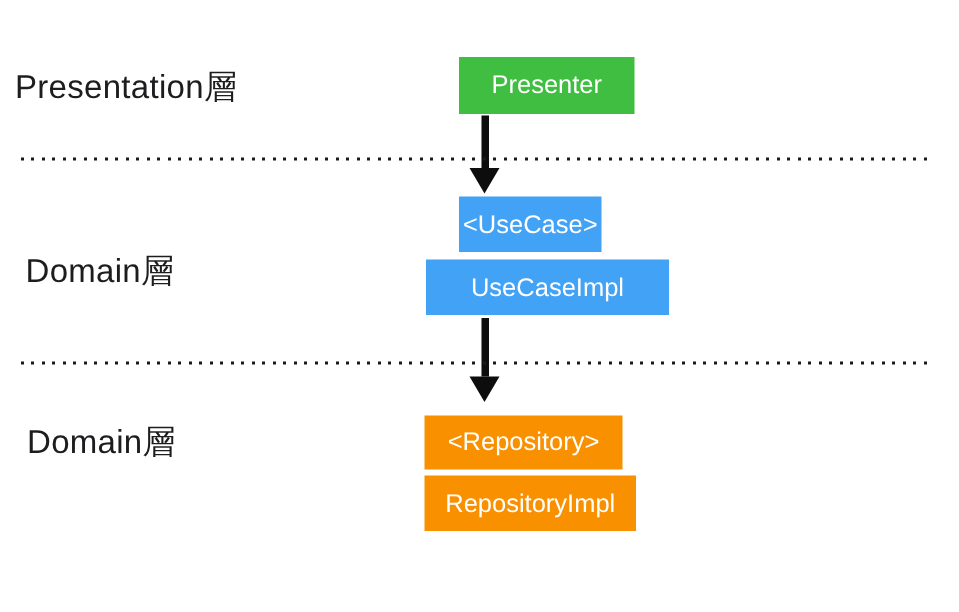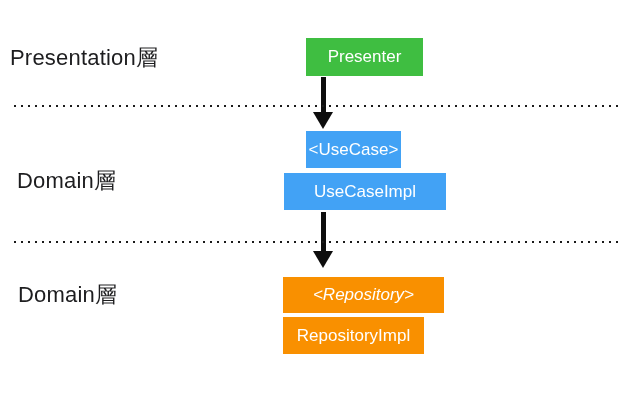--- a/index.html
+++ b/index.html
@@ -87,17 +87,17 @@
 
   <div class="arrow" style="left:313px; top:212px; height:56px;">
     <div class="shaft" style="height:39px;"></div>
     <div class="head"></div>
   </div>
 
   <div class="divider" style="top:241px;"></div>
 
   <div class="layer-label" style="left:18px; top:282px;">Domain層</div>
 
-  <div class="box" style="left: 242px; top: 277px; width: 161px; height: 36px; background: rgb(249, 144, 0); font-style: italic;">&lt;Repository&gt;</div>
+  <div class="box" style="left: 242px; top: 277px; width: 132px; height: 36px; background: rgb(249, 144, 0);">&lt;Repository&gt;</div>
 
   <div class="box" style="left: 242px; top: 317px; width: 141px; height: 37px; background: rgb(249, 144, 0);">RepositoryImpl</div>
 
 </div>
 
 </body></html>

